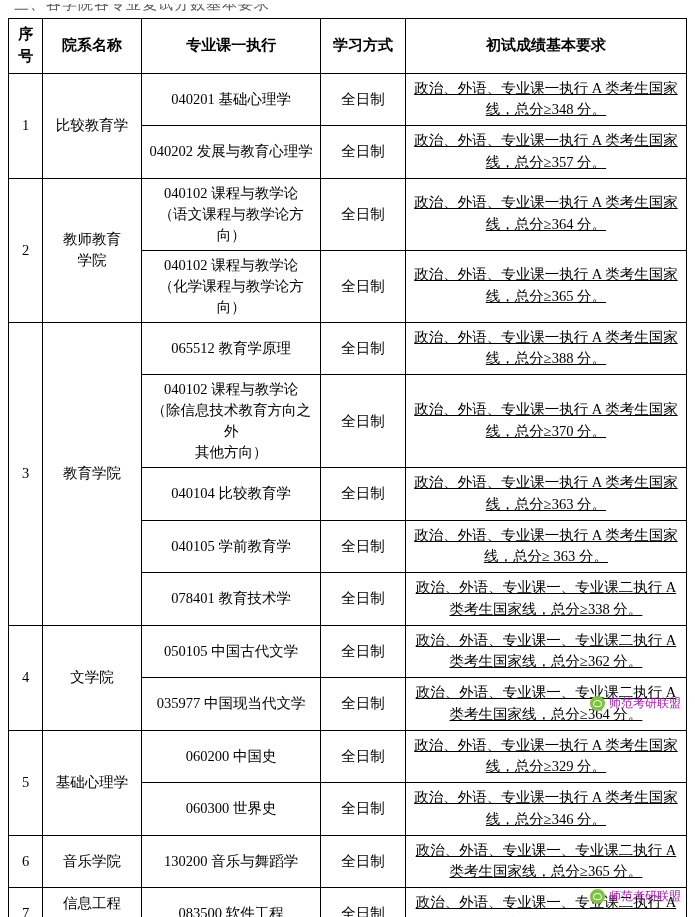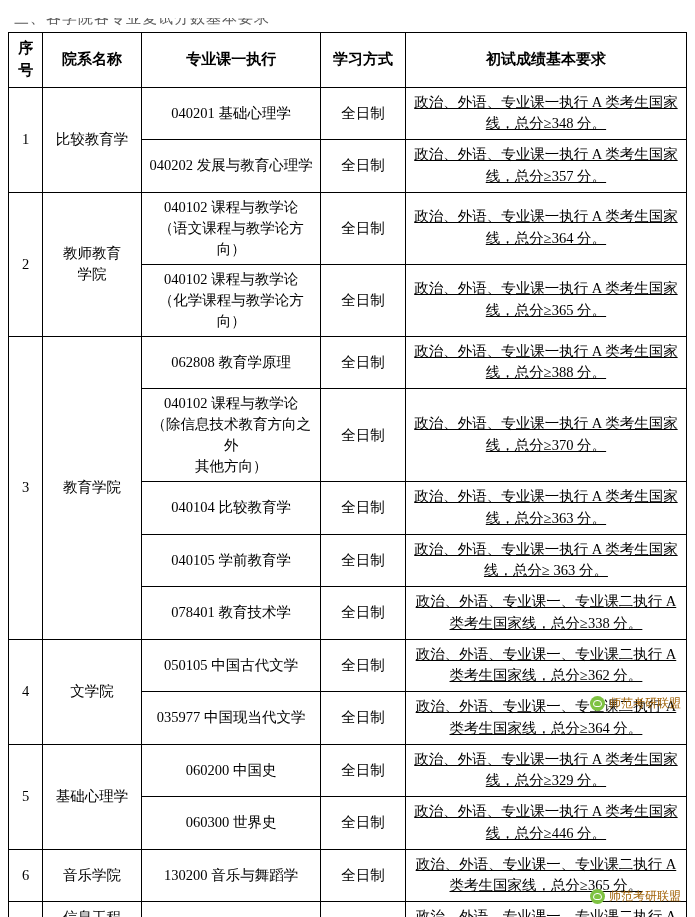--- a/index.html
+++ b/index.html
@@ -13,21 +13,21 @@
     font-family: "Liberation Serif", "DejaVu Serif", serif;
     color: #000;
     position: relative;
     overflow: hidden;
   }
   .page {
     position: relative;
     width: 695px;
     height: 917px;
     box-sizing: border-box;
-    padding: 18px 8px;
+    padding: 4px 8px;
   }
   .top-strip {
     height: 14px;
     overflow: hidden;
     position: relative;
   }
   .top-strip .ghost {
     position: absolute;
     top: -9px;
     left: 6px;
@@ -71,21 +71,21 @@
   .col-req   { width: 279px; }
 
   .cell-multiline { line-height: 1.45; }
 
   .wm {
     position: absolute;
     display: flex;
     align-items: center;
     gap: 4px;
     font-size: 12px;
-    color: #a16207;
+    color: #a21caf;
     white-space: nowrap;
     pointer-events: none;
   }
   .wm .wm-logo {
     width: 15px;
     height: 15px;
     border-radius: 50%;
     background: #7ec242;
     position: relative;
     flex: none;
@@ -151,21 +151,21 @@
           <td class="req">政治、外语、专业课一执行 A 类考生国家线，总分≥364 分。</td>
         </tr>
         <tr>
           <td class="cell-multiline">040102 课程与教学论<br>（化学课程与教学论方向）</td>
           <td>全日制</td>
           <td class="req">政治、外语、专业课一执行 A 类考生国家线，总分≥365 分。</td>
         </tr>
         <tr>
           <td rowspan="5">3</td>
           <td class="cell-multiline" rowspan="5">教育学院</td>
-          <td class="cell-multiline">062808 教育学原理</td>
+          <td class="cell-multiline">065512 教育学原理</td>
           <td>全日制</td>
           <td class="req">政治、外语、专业课一执行 A 类考生国家线，总分≥388 分。</td>
         </tr>
         <tr>
           <td class="cell-multiline">040102 课程与教学论<br>（除信息技术教育方向之外<br>其他方向）</td>
           <td>全日制</td>
           <td class="req">政治、外语、专业课一执行 A 类考生国家线，总分≥370 分。</td>
         </tr>
         <tr>
           <td class="cell-multiline">040104 比较教育学</td>
@@ -197,21 +197,21 @@
         <tr>
           <td rowspan="2">5</td>
           <td class="cell-multiline" rowspan="2">基础心理学</td>
           <td class="cell-multiline">060200 中国史</td>
           <td>全日制</td>
           <td class="req">政治、外语、专业课一执行 A 类考生国家线，总分≥329 分。</td>
         </tr>
         <tr>
           <td class="cell-multiline">060300 世界史</td>
           <td>全日制</td>
-          <td class="req">政治、外语、专业课一执行 A 类考生国家线，总分≥446 分。</td>
+          <td class="req">政治、外语、专业课一执行 A 类考生国家线，总分≥346 分。</td>
         </tr>
         <tr>
           <td rowspan="1">6</td>
           <td class="cell-multiline" rowspan="1">音乐学院</td>
           <td class="cell-multiline">130200 音乐与舞蹈学</td>
           <td>全日制</td>
           <td class="req">政治、外语、专业课一、专业课二执行 A 类考生国家线，总分≥365 分。</td>
         </tr>
         <tr>
           <td rowspan="1">7</td>

